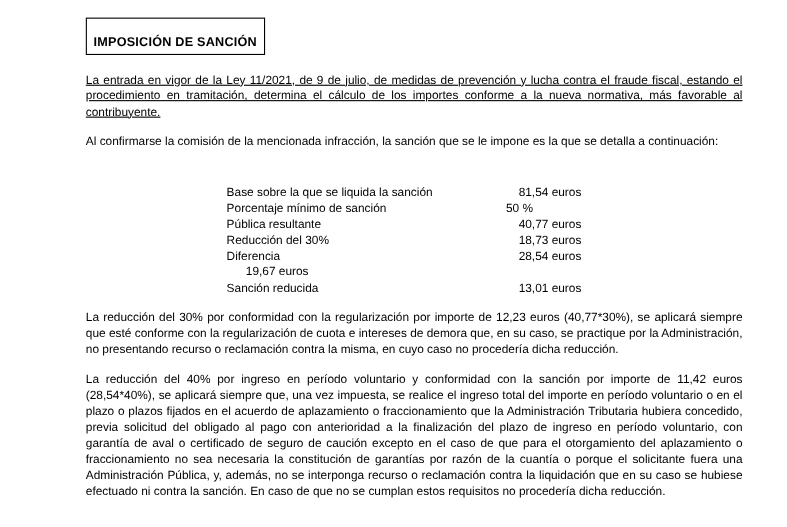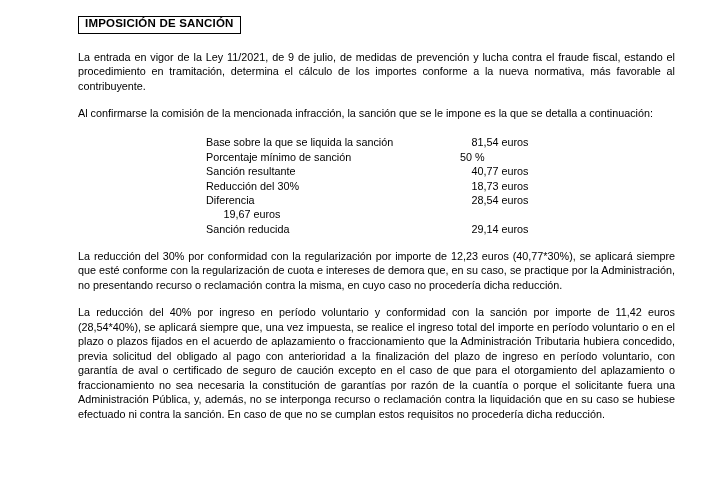--- a/index.html
+++ b/index.html
@@ -19,37 +19,38 @@
     width: 715px;
     height: 479px;
     box-sizing: border-box;
     padding: 12px 30px 0 78px;
   }
   .doc-title {
     display: inline-block;
     font-size: 11.5px;
     font-weight: bold;
     letter-spacing: 0.2px;
-    padding: 0 6px 3px 6px;
+    padding: 16px 6px 3px 6px;
     border: 1px solid #000000;
     margin: 4px 0 0 0;
     line-height: 1.1;
   }
   .para {
     font-size: 10.8px;
     line-height: 1.34;
     text-align: justify;
     margin: 13px 0 0 0;
     max-width: 597px;
   }
   .para.first {
     margin-top: 16px;
+    text-decoration: underline;
   }
   .table-block {
-    margin: 15px 0 0 0;
+    margin: 32px 0 0 0;
     padding-left: 128px;
   }
   .trow {
     display: flex;
     font-size: 10.8px;
     line-height: 1.33;
   }
   .tlabel {
     width: 248px;
     flex: 0 0 248px;
@@ -83,37 +84,37 @@
   <div class="table-block">
     <div class="trow">
       <span class="tlabel">Base sobre la que se liquida la sanción</span>
       <span class="tvalue">81,54 euros</span>
     </div>
     <div class="trow">
       <span class="tlabel">Porcentaje mínimo de sanción</span>
       <span class="tvalue center">50 %</span>
     </div>
     <div class="trow">
-      <span class="tlabel">Sanción resultante</span>
+      <span class="tlabel">Pública resultante</span>
       <span class="tvalue">40,77 euros</span>
     </div>
     <div class="trow">
       <span class="tlabel">Reducción del 30%</span>
       <span class="tvalue">18,73 euros</span>
     </div>
     <div class="trow">
       <span class="tlabel">Diferencia</span>
       <span class="tvalue">28,54 euros</span>
     </div>
     <div class="trow">
       <span class="tvalue">19,67 euros</span>
     </div>
     <div class="trow">
       <span class="tlabel">Sanción reducida</span>
-      <span class="tvalue">29,14 euros</span>
+      <span class="tvalue">13,01 euros</span>
     </div>
   </div>
 
 
   <p class="para">La reducción del 30% por conformidad con la regularización por importe de 12,23 euros (40,77*30%), se aplicará siempre que esté conforme con la regularización de cuota e intereses de demora que, en su caso, se practique por la Administración, no presentando recurso o reclamación contra la misma, en cuyo caso no procedería dicha reducción.</p>
 
   <p class="para">La reducción del 40% por ingreso en período voluntario y conformidad con la sanción por importe de 11,42 euros (28,54*40%), se aplicará siempre que, una vez impuesta, se realice el ingreso total del importe en período voluntario o en el plazo o plazos fijados en el acuerdo de aplazamiento o fraccionamiento que la Administración Tributaria hubiera concedido, previa solicitud del obligado al pago con anterioridad a la finalización del plazo de ingreso en período voluntario, con garantía de aval o certificado de seguro de caución excepto en el caso de que para el otorgamiento del aplazamiento o fraccionamiento no sea necesaria la constitución de garantías por razón de la cuantía o porque el solicitante fuera una Administración Pública, y, además, no se interponga recurso o reclamación contra la liquidación que en su caso se hubiese efectuado ni contra la sanción. En caso de que no se cumplan estos requisitos no procedería dicha reducción.</p>
 
 </div>
 

